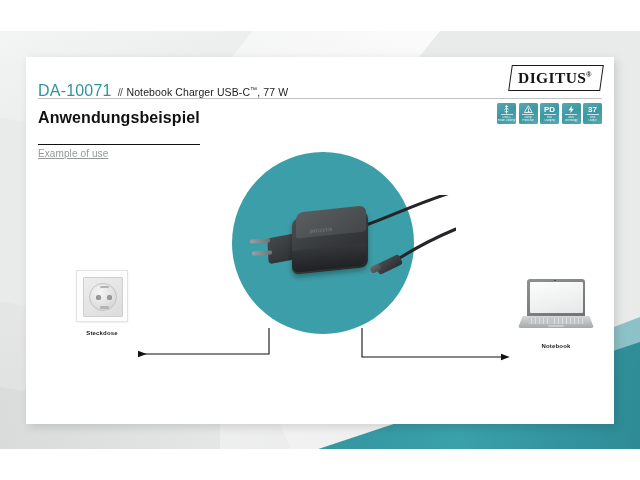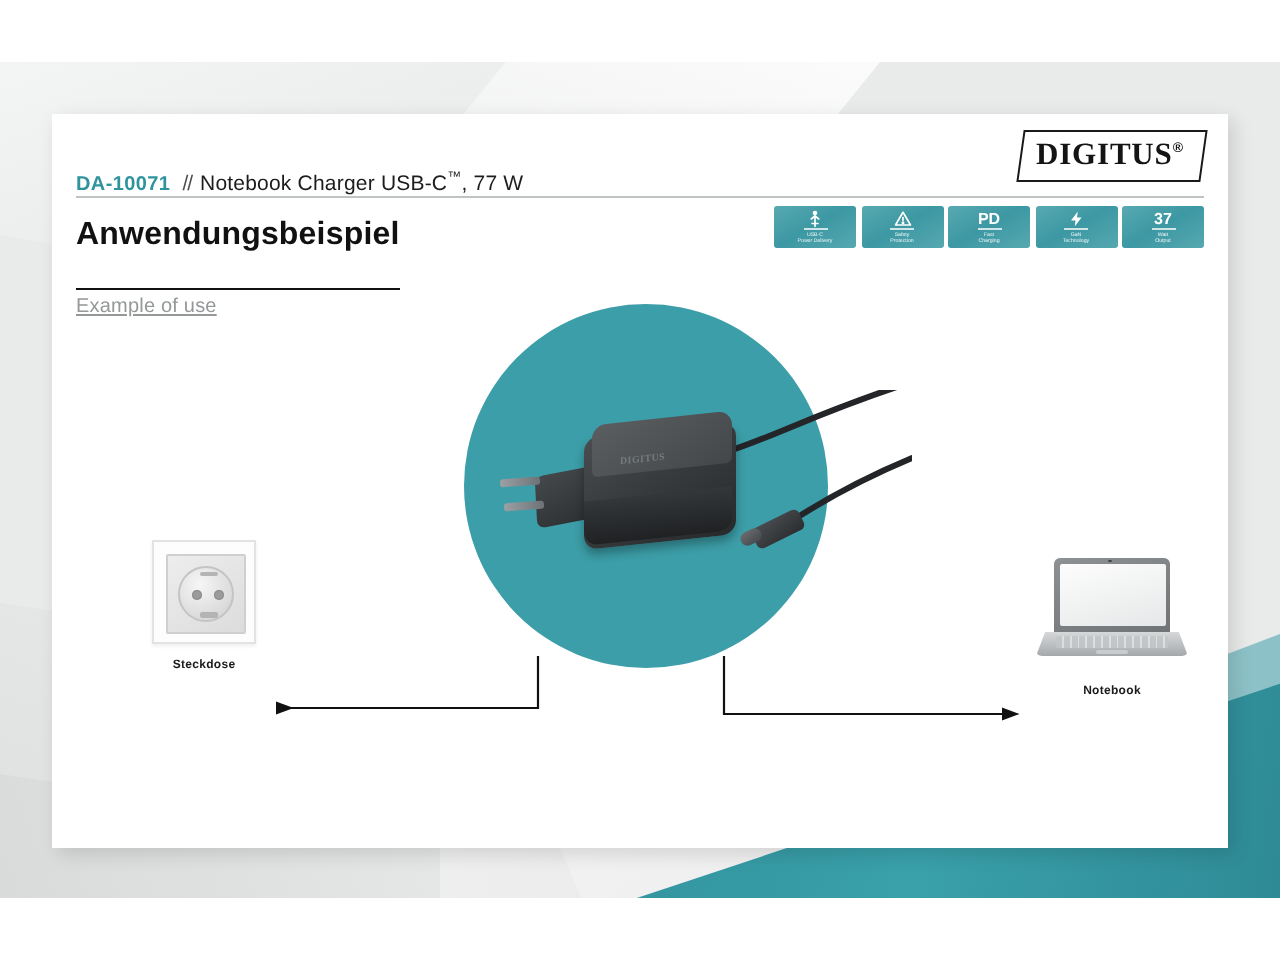--- a/index.html
+++ b/index.html
@@ -124,22 +124,22 @@
   }
 
   .title-row {
     position: absolute;
     left: 12px;
     top: 25px;
     width: 564px;
     white-space: nowrap;
   }
   .sku {
-    font-size: 10px;
-    font-weight: bold;
+    font-size: 16px;
+    font-weight: normal;
     color: #2f949e;
     letter-spacing: .2px;
     margin-top: 44px;
   }
   .slashes {
     font-size: 10.5px;
     color: #4d4d4d;
     margin: 0 4px 0 6px;
     letter-spacing: -.5px;
   }
@@ -184,21 +184,21 @@
 
   
   .badges {
     position: absolute;
     right: 12px;
     top: 46px;
     display: flex;
     gap: 2.5px;
   }
   .badge {
-    width: 41px;
+    width: 19px;
     height: 21px;
     background: linear-gradient(150deg,#58a9b1 0%, #3c98a3 48%, #57a8b0 100%);
     border-radius: 1.5px;
     position: relative;
     overflow: hidden;
     display: flex;
     flex-direction: column;
     align-items: center;
     justify-content: flex-start;
     padding-top: 1.5px;

